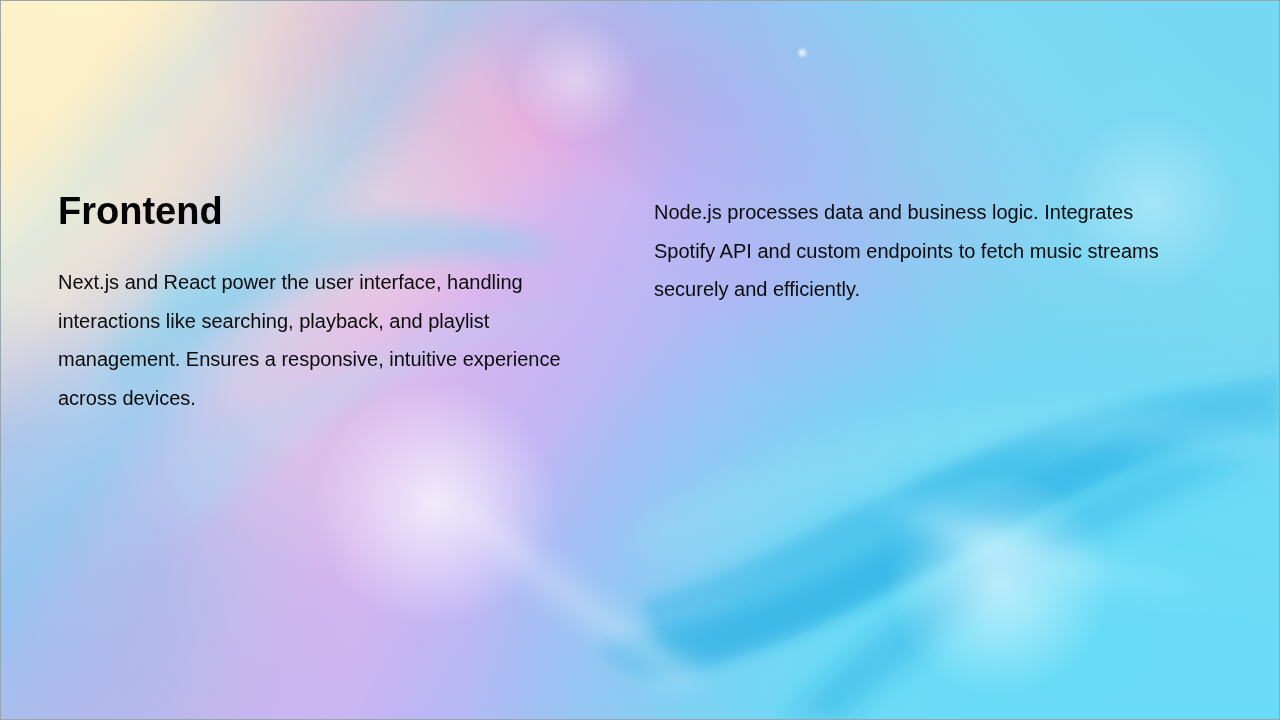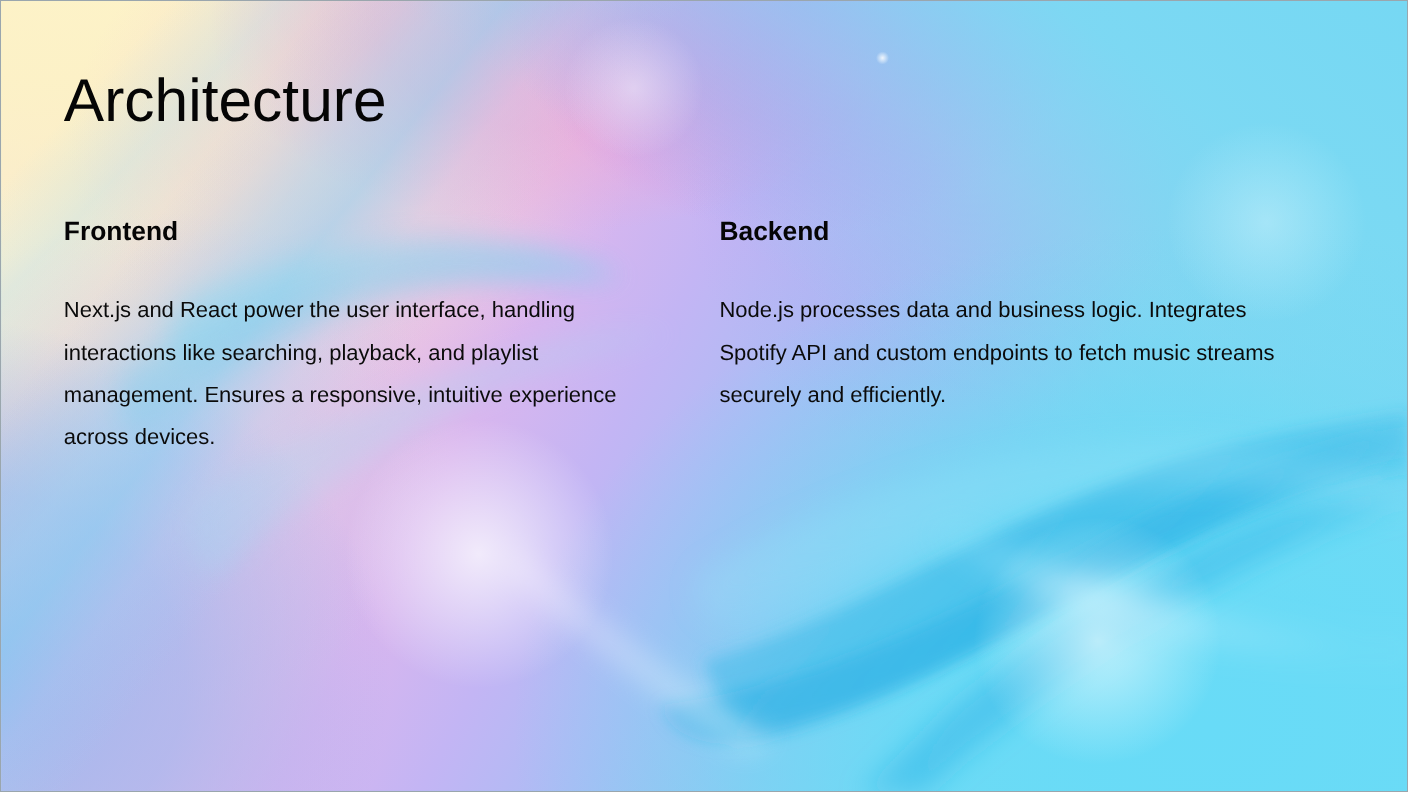--- a/index.html
+++ b/index.html
@@ -173,21 +173,21 @@
   }
 
   .column {
     position: absolute;
     top: 192px;
   }
   #column-frontend { left: 57px;  width: 520px; }
   #column-backend  { left: 653px; width: 510px; }
 
   .column-heading {
-    font-size: 24px;
+    font-size: 38px;
     line-height: 36px;
     font-weight: 700;
     color: #050505;
     margin: 0 0 34px 0;
     letter-spacing: 0px;
   }
   .column-body {
     font-size: 20px;
     line-height: 38.6px;
     font-weight: 400;
@@ -273,26 +273,24 @@
              C176,544 160,468 180,450 Z" fill="#9fdff3" opacity="0.26" filter="url(#softblur2)"></path>
 
     <path d="M470,500 C540,560 620,620 700,668 C690,682 676,686 664,678
              C590,630 512,566 456,514 Z" fill="#ffffff" opacity="0.28" filter="url(#softblur2)"></path>
   </svg>
 
   <div class="bg-layer" id="bg-glow"></div>
 
   <div id="content">
 
-    <div id="slide-title">Architecture</div>
 
     <div class="column" id="column-frontend">
       <div class="column-heading">Frontend</div>
       <p class="column-body">Next.js and React power the user interface, handling interactions like searching, playback, and playlist management. Ensures a responsive, intuitive experience across devices.</p>
     </div>
 
     <div class="column" id="column-backend">
-      <div class="column-heading">Backend</div>
       <p class="column-body">Node.js processes data and business logic. Integrates Spotify API and custom endpoints to fetch music streams securely and efficiently.</p>
     </div>
 
   </div>
 </div>
 
 </body></html>

